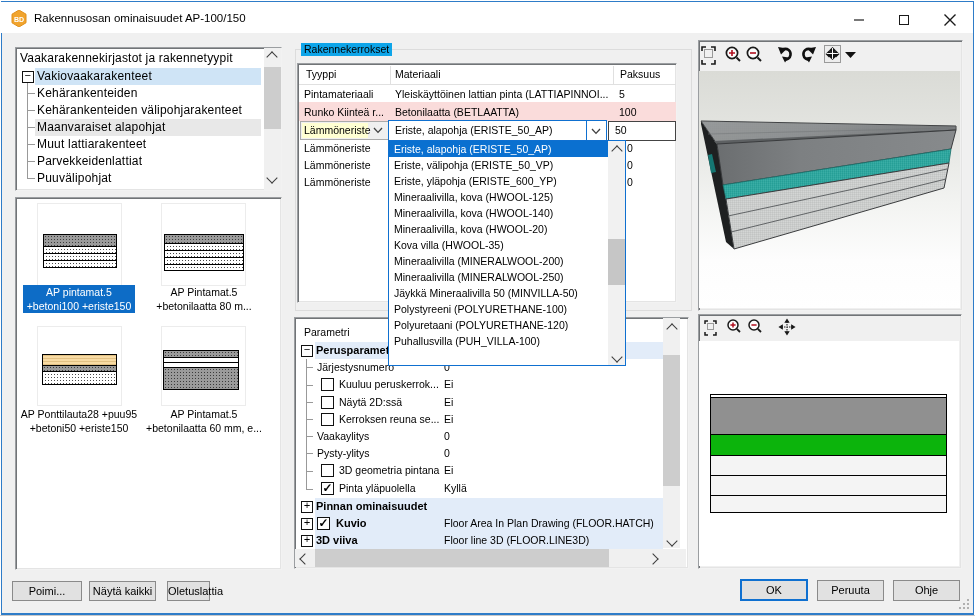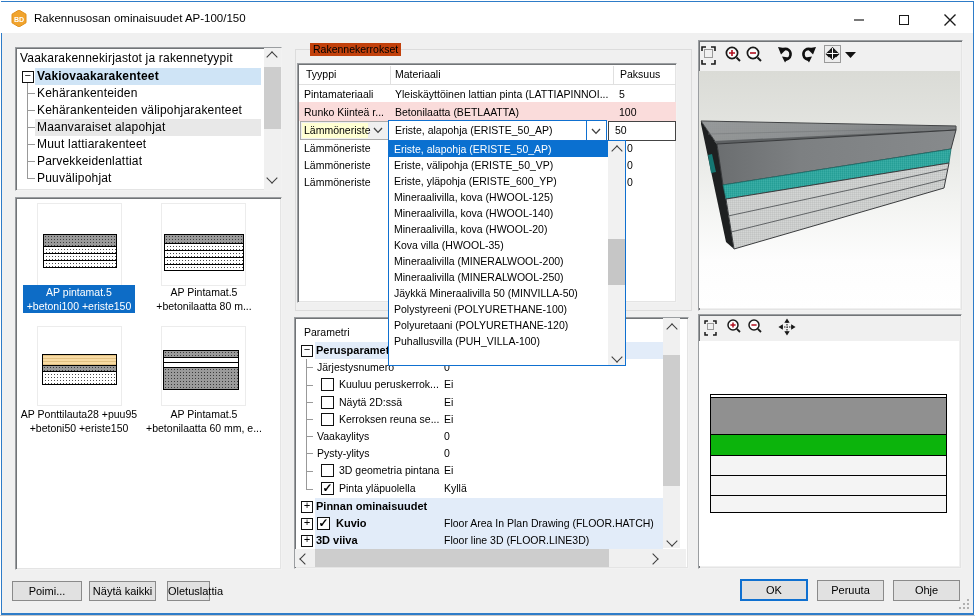--- a/index.html
+++ b/index.html
@@ -3,21 +3,21 @@
 <meta charset="utf-8">
 <style>
 * { margin:0; padding:0; box-sizing:border-box; }
 html,body { width:975px; height:616px; overflow:hidden; }
 body { font-family:"Liberation Sans", sans-serif; font-size:10.5px; color:#000; background:#fff; position:relative; }
 .dlg { position:absolute; left:1px; top:1px; width:973px; height:613px; background:#f0f0f0; border:1px solid #2e7cc8; }
 .titlebar { position:absolute; left:1px; top:2px; width:972px; height:31px; background:#ffffff; }
 .title-txt { position:absolute; left:33px; top:10px; font-size:11.5px; color:#000; }
 .sunken { border:1px solid; border-color:#9b9ea1 #f2f2f2 #f2f2f2 #9b9ea1; box-shadow: inset 1px 1px 0 #717477, inset -1px -1px 0 #e4e4e4; background:#fff; }
 .abs { position:absolute; }
-.b { font-weight:bold; }
+.b { font-weight:normal; }
 
 .sb-track { background:#f0f0f0; }
 .sb-thumb { background:#cdcdcd; }
 .chv { position:absolute; width:8px; height:8px; }
 .chv.up    { border-left:1.8px solid #3c3c3c; border-top:1.8px solid #3c3c3c; transform:rotate(45deg); }
 .chv.down  { border-left:1.8px solid #3c3c3c; border-top:1.8px solid #3c3c3c; transform:rotate(225deg); }
 .chv.left  { border-left:1.8px solid #3c3c3c; border-top:1.8px solid #3c3c3c; transform:rotate(-45deg); }
 .chv.right { border-left:1.8px solid #3c3c3c; border-top:1.8px solid #3c3c3c; transform:rotate(135deg); }
 .btn { position:absolute; background:#e1e1e1; border:1px solid #8a8a8a; text-align:center; font-size:11px; color:#000; }
 
@@ -130,21 +130,21 @@
     <div class="abs hatchdark" style="left:0;top:17px;width:76px;height:23px;border:1px solid #000"></div>
   </div>
   <div class="abs" style="left:128px;top:209px;width:120px;height:28px;text-align:center;line-height:13.5px;padding-top:1px">AP Pintamat.5<br>+betonilaatta 60 mm, e...</div>
 </div>
 
 <div class="btn" style="left:12px;top:581px;width:70px;height:20px;line-height:18px">Poimi...</div>
 <div class="btn" style="left:89px;top:581px;width:67px;height:20px;line-height:18px">Näytä kaikki</div>
 <div class="btn" style="left:167px;top:581px;width:43px;height:20px;line-height:18px">Oletuslattia</div>
 
 <div class="abs" style="left:295px;top:49px;width:397px;height:262px;border:1px solid #dcdcdc"></div>
-<div class="abs" style="left:310px;top:43px;background:#c2410c;padding:0 3px;height:13px;line-height:13px">Rakennekerrokset</div>
+<div class="abs" style="left:301px;top:43px;background:#0ea5e9;padding:0 3px;height:13px;line-height:13px">Rakennekerrokset</div>
 
 <div class="abs sunken" id="ktable" style="left:297px;top:63px;width:380px;height:240px;overflow:hidden">
 
   <div class="abs" style="left:92px;top:2px;width:1px;height:18px;background:#e0e0e0"></div>
   <div class="abs" style="left:315px;top:2px;width:1px;height:18px;background:#e0e0e0"></div>
   <div class="abs" style="left:1px;top:20px;width:377px;height:1px;background:#e0e0e0"></div>
   <div class="abs" style="left:8px;top:4px">Tyyppi</div>
   <div class="abs" style="left:97px;top:4px">Materiaali</div>
   <div class="abs" style="left:322px;top:4px">Paksuus</div>
 

